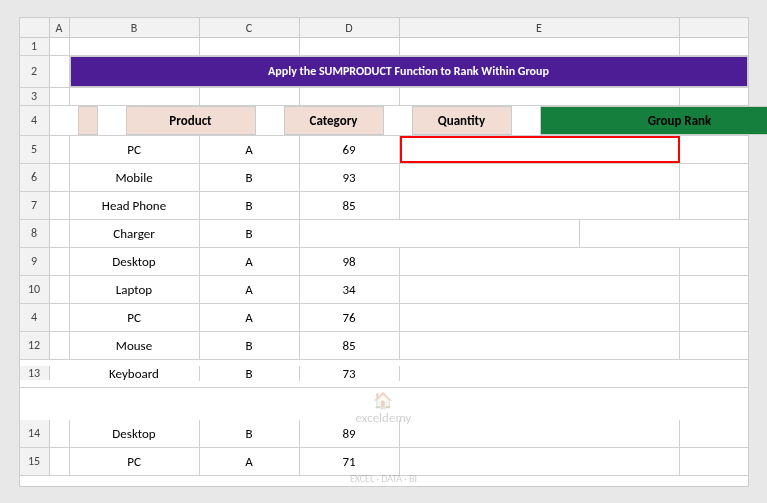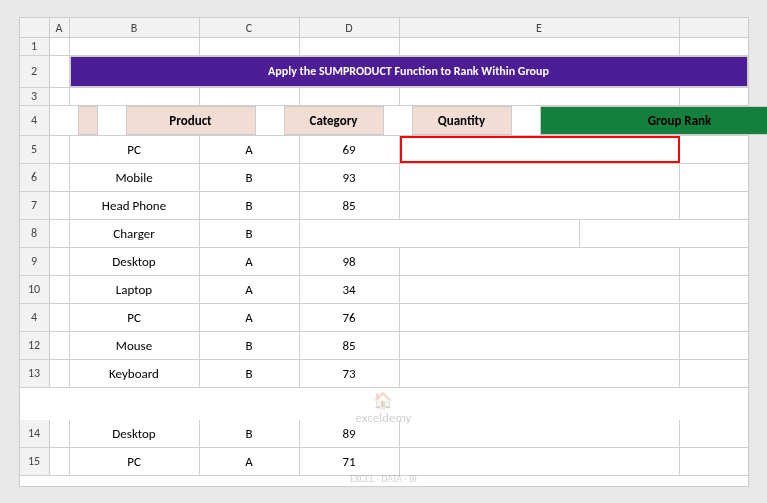--- a/index.html
+++ b/index.html
@@ -231,21 +231,21 @@
     <div class="cell col-e"></div>
   </div>
         <div class="sheet-row" style="height: 28px; min-height: 28px; text-align: center;">
     <div class="row-num">12</div>
     <div class="cell col-a"></div>
     <div class="cell col-b">Mouse</div>
     <div class="cell col-c">B</div>
     <div class="cell col-d">85</div>
     <div class="cell col-e"></div>
   </div>
-        <div class="sheet-row" style="height: 28px; min-height: 28px;">
+        <div class="sheet-row" style="height: 28px; min-height: 28px; align-items: center;">
     <div class="row-num">13</div>
     <div class="cell col-a"></div>
     <div class="cell col-b">Keyboard</div>
     <div class="cell col-c">B</div>
     <div class="cell col-d">73</div>
     <div class="cell col-e"></div>
   </div>
         <div class="sheet-row" style="height: 28px; min-height: 28px; margin-top: 32px;">
     <div class="row-num">14</div>
     <div class="cell col-a"></div>

